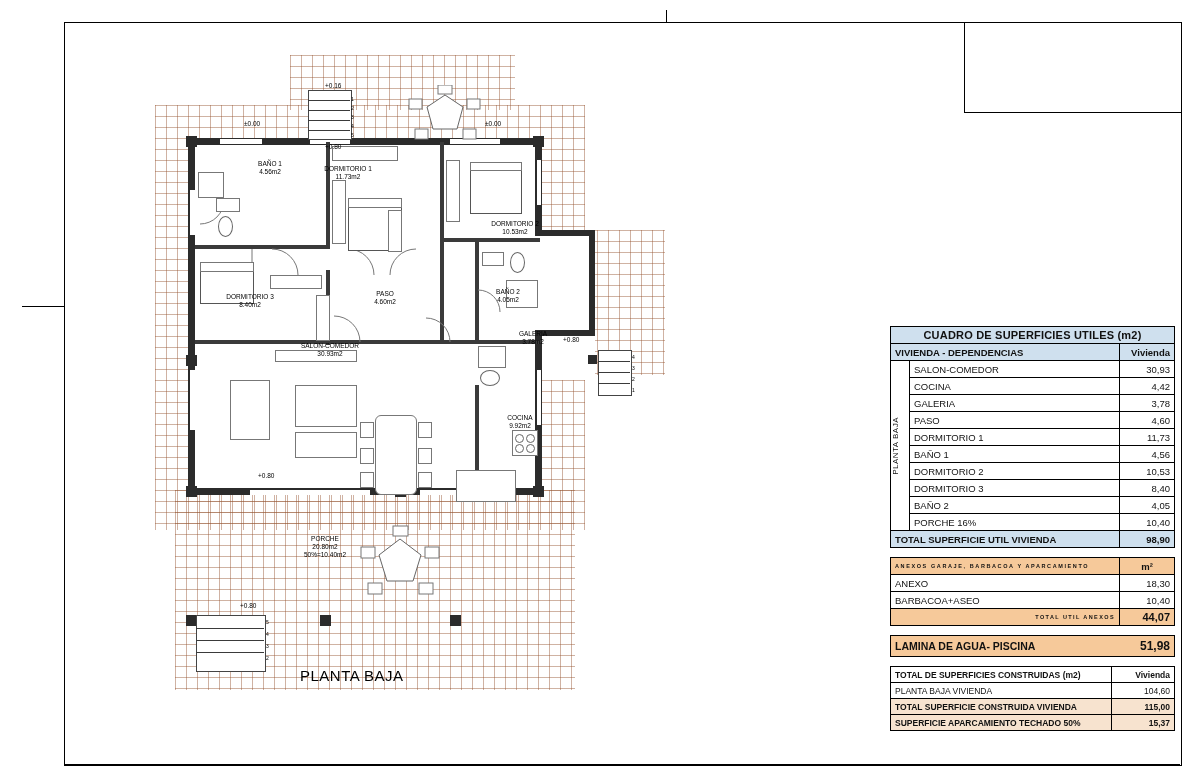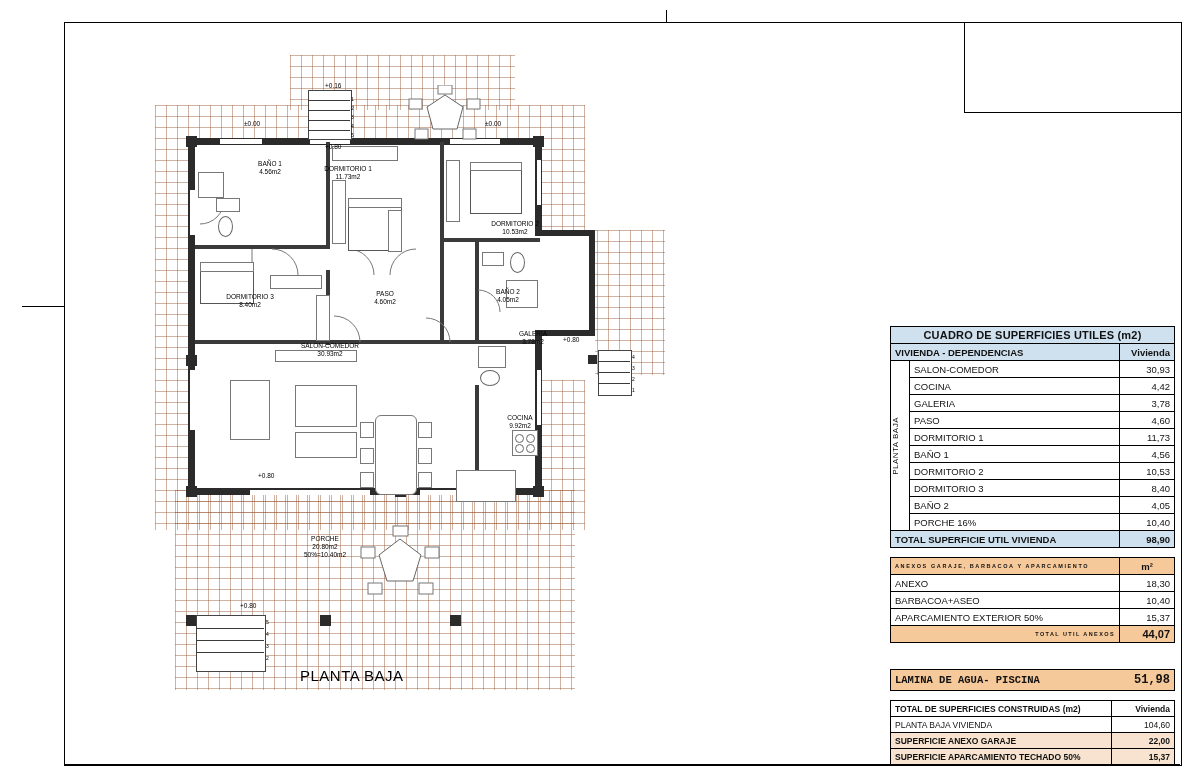--- a/index.html
+++ b/index.html
@@ -57,21 +57,21 @@
   .t1 .total .num{font-weight:bold;}
 
   .t2{border:1.4px solid #000;margin-top:9px;}
   .t2 td{border:.7px solid #000;padding:1px 4px;height:14px;}
   .t2 .hdr{background:#f6c99a;font-size:5.5px;letter-spacing:1.6px;font-weight:bold;}
   .t2 .hdr2{background:#f6c99a;font-weight:bold;text-align:center;width:46px;}
   .t2 .num{text-align:right;width:46px;}
   .t2 .totrow td{background:#f6c99a;font-size:5.5px;letter-spacing:1.4px;text-align:right;font-weight:bold;}
   .t2 .totrow .num{font-size:11px;letter-spacing:0;text-align:right;}
 
-  .t3{border:1.4px solid #000;margin-top:26px;font-family:Liberation Mono, monospace;}
+  .t3{border:1.4px solid #000;margin-top:9px;}
   .t3 td{padding:2px 4px;height:16px;font-weight:bold;background:#f6c99a;}
   .t3 .num{text-align:right;width:60px;font-size:12px;}
   .t3 .lab{font-size:10.5px;}
 
   .t4{border:1.2px solid #000;margin-top:9px;font-size:8.5px;}
   .t4 td{border:.7px solid #000;padding:1px 4px;height:13px;}
   .t4 .num{text-align:right;width:54px;}
   .t4 .hdrrow td{font-weight:bold;background:#fff;}
   .t4 .bold td{font-weight:bold;background:#f7e3cf;}
 </style>
@@ -365,24 +365,20 @@
         <td class="hdr2">m²</td>
       </tr>
       <tr>
             <td>ANEXO</td>
             <td class="num">18,30</td>
           </tr>
       <tr>
             <td>BARBACOA+ASEO</td>
             <td class="num">10,40</td>
           </tr>
-      <tr>
-            <td>APARCAMIENTO EXTERIOR 50%</td>
-            <td class="num">15,37</td>
-          </tr>
       <tr class="totrow">
         <td>TOTAL UTIL ANEXOS</td>
         <td class="num">44,07</td>
       </tr>
     </tbody>
       </table>
 
     <table class="t3">
       <tbody>
           <tr>
@@ -396,22 +392,22 @@
       <tbody>
           <tr class="hdrrow">
         <td>TOTAL DE SUPERFICIES CONSTRUIDAS (m2)</td>
         <td class="num">Vivienda</td>
       </tr>
       <tr>
             <td>PLANTA BAJA VIVIENDA</td>
             <td class="num">104,60</td>
           </tr>
       <tr class="bold">
-            <td>SUPERFICIE ANEXO GARAJE</td>
-            <td class="num">22,00</td>
+            <td>TOTAL SUPERFICIE CONSTRUIDA VIVIENDA</td>
+            <td class="num">115,00</td>
           </tr>
       <tr class="bold">
             <td>SUPERFICIE APARCAMIENTO TECHADO 50%</td>
             <td class="num">15,37</td>
           </tr>
 
     </tbody>
       </table>
 
   </div>

